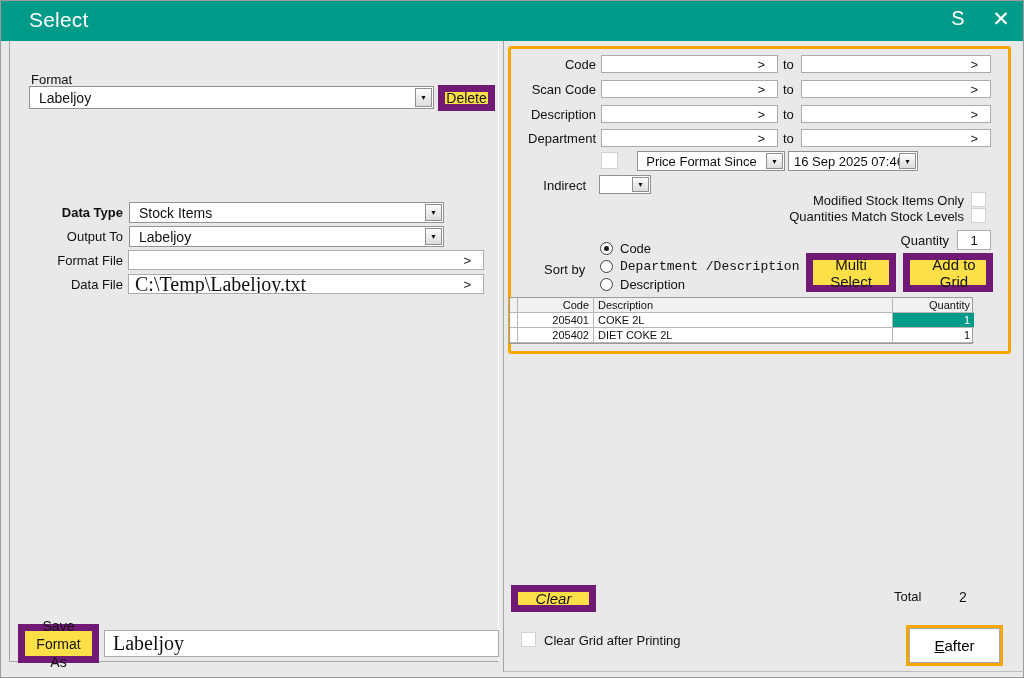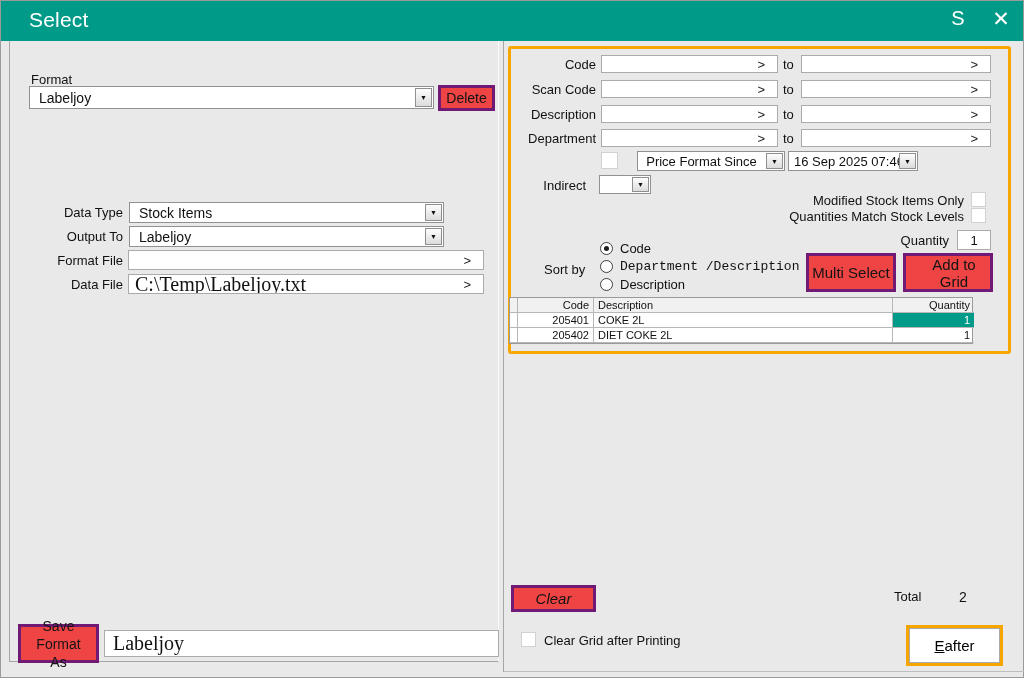--- a/index.html
+++ b/index.html
@@ -30,21 +30,21 @@
   .field .val { position:absolute; left:6px; top:0; bottom:0; display:flex; align-items:center; }
   .field .gt { position:absolute; right:12px; top:0; bottom:0; display:flex; align-items:center; font-size:13px; color:#222; }
 
   .combo { position:absolute; background:#ffffff; border:1px solid #919191; font-size:14px; color:#111; overflow:hidden; }
   .combo .val { position:absolute; left:9px; top:0; bottom:0; display:flex; align-items:center; white-space:nowrap; }
   .combo .val.center { left:0; right:19px; justify-content:center; }
   .combo .arrow { position:absolute; right:1px; top:1px; bottom:1px; width:17px;
                   background:linear-gradient(#fdfdfd,#dcdcdc); border:1px solid #8f8f8f;
                   display:flex; align-items:center; justify-content:center; font-size:7px; color:#111; }
 
-  .btn { position:absolute; background:#ef4444; border:3px solid #701a75; color:#141414;
+  .btn { position:absolute; background:#fde047; border:7px solid #701a75; color:#141414;
          display:flex; align-items:center; justify-content:center; text-align:center; font-size:15px; cursor:default; }
 
   .checkbox { position:absolute; background:#ffffff; border:1px solid #d2d2d2; }
 
   .radio-row { position:absolute; display:flex; align-items:center; gap:7px; }
   .radio { width:13px; height:13px; border-radius:50%; border:1.5px solid #3f3f3f; background:#fff; position:relative; flex:0 0 auto; }
   .radio.selected::after { content:""; position:absolute; left:3px; top:3px; width:5px; height:5px; border-radius:50%; background:#1c1c1c; }
   .radio-label { font-size:13px; color:#111; white-space:nowrap; }
 
   
@@ -83,21 +83,21 @@
 
   <span class="lbl" style="left:30px; top:71px;">Format</span>
   <div class="combo" style="left:28px; top:85px; width:405px; height:23px;">
     <span class="val">Labeljoy</span>
     <span class="arrow">▼</span>
   </div>
   <div class="btn" style="left:437px; top:84px; width:57px; height:26px; font-size:14px;">
     <span>Delete</span>
   </div>
 
-  <span class="lbl r" style="left:20px; top:204px; width:102px;">Data Type</span>
+  <span class="lbl r" style="left:20px; top:204px; width:102px;font-weight:bold;">Data Type</span>
   <div class="combo" style="left:128px; top:201px; width:315px; height:21px;">
     <span class="val">Stock Items</span>
     <span class="arrow">▼</span>
   </div>
 
   <span class="lbl r" style="left:20px; top:228px; width:102px;">Output To</span>
   <div class="combo" style="left:128px; top:225px; width:315px; height:21px;">
     <span class="val">Labeljoy</span>
     <span class="arrow">▼</span>
   </div>

